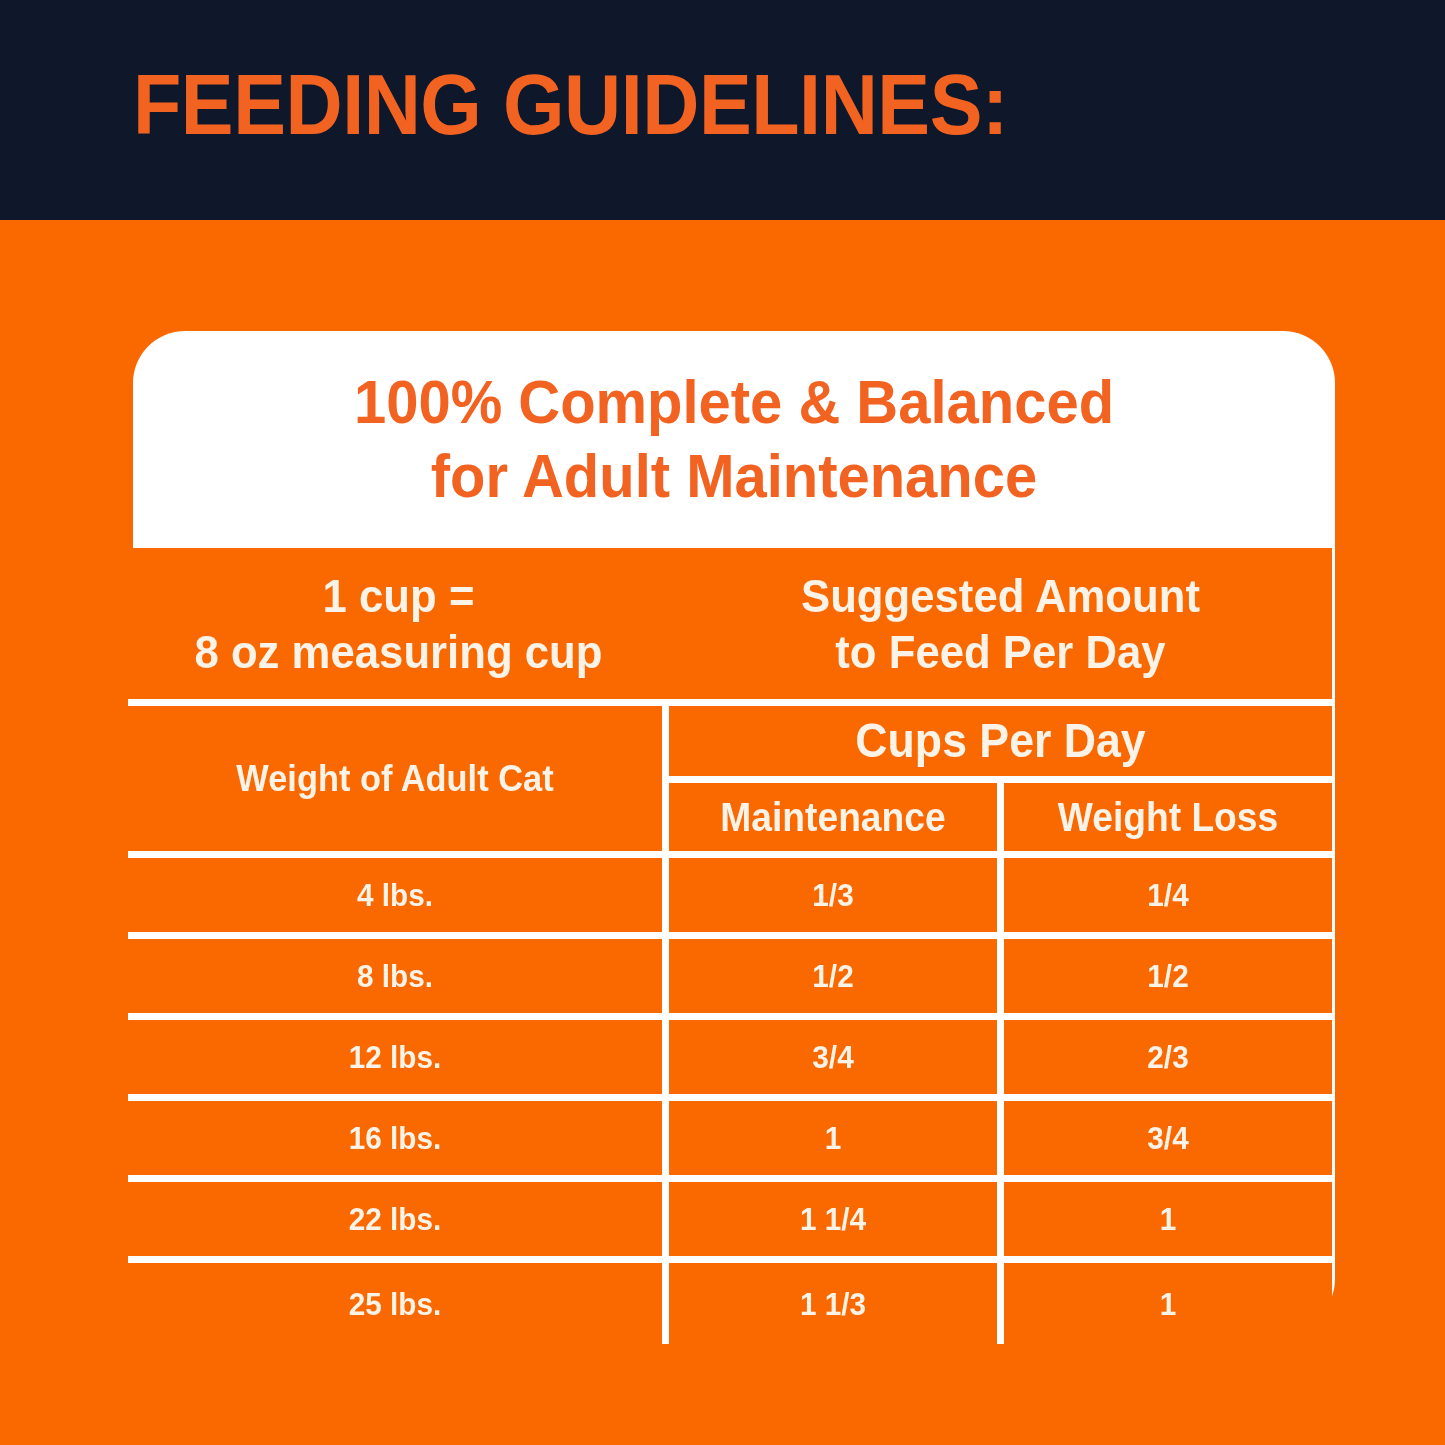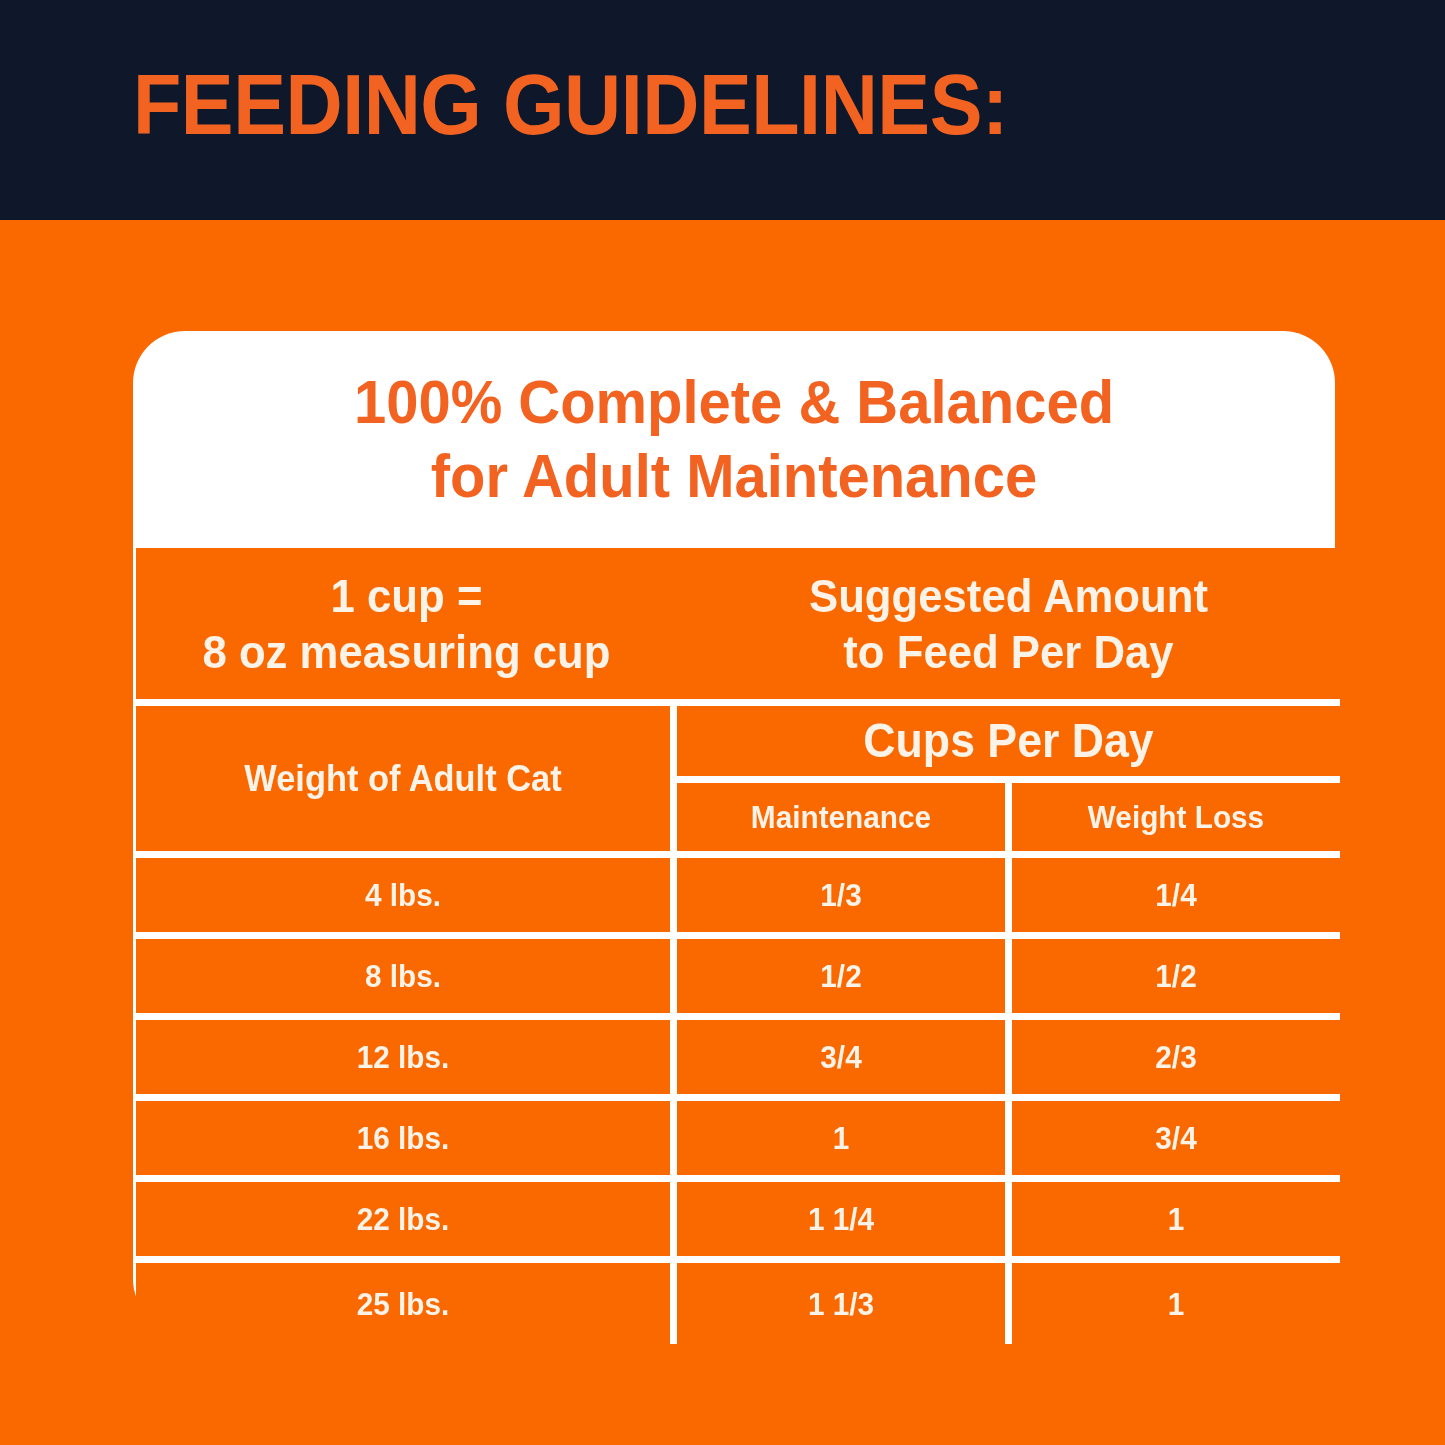--- a/index.html
+++ b/index.html
@@ -83,21 +83,21 @@
     transform-origin: center top;
   }
   .card-heading .line {
     display: block;
     white-space: nowrap;
   }
 
   
   .feed-table {
     position: absolute;
-    left: 136px;
+    left: 128px;
     top: 548px;
     width: 1204px;
     border-collapse: separate;
     border-spacing: 0;
     table-layout: fixed;
   }
   .feed-table td {
     background: #FA6800;
     color: #FBF3E8;
     text-align: center;
@@ -129,21 +129,21 @@
     font-size: 37px;
     line-height: 44px;
   }
   .hdr-cups {
     height: 62px;
     font-size: 48px;
     line-height: 46px;
   }
   .hdr-sub {
     height: 61px;
-    font-size: 32px;
+    font-size: 40px;
     line-height: 40px;
   }
 
   
   .data-row td {
     height: 81px;
     font-size: 32px;
     line-height: 48px;
   }
 

